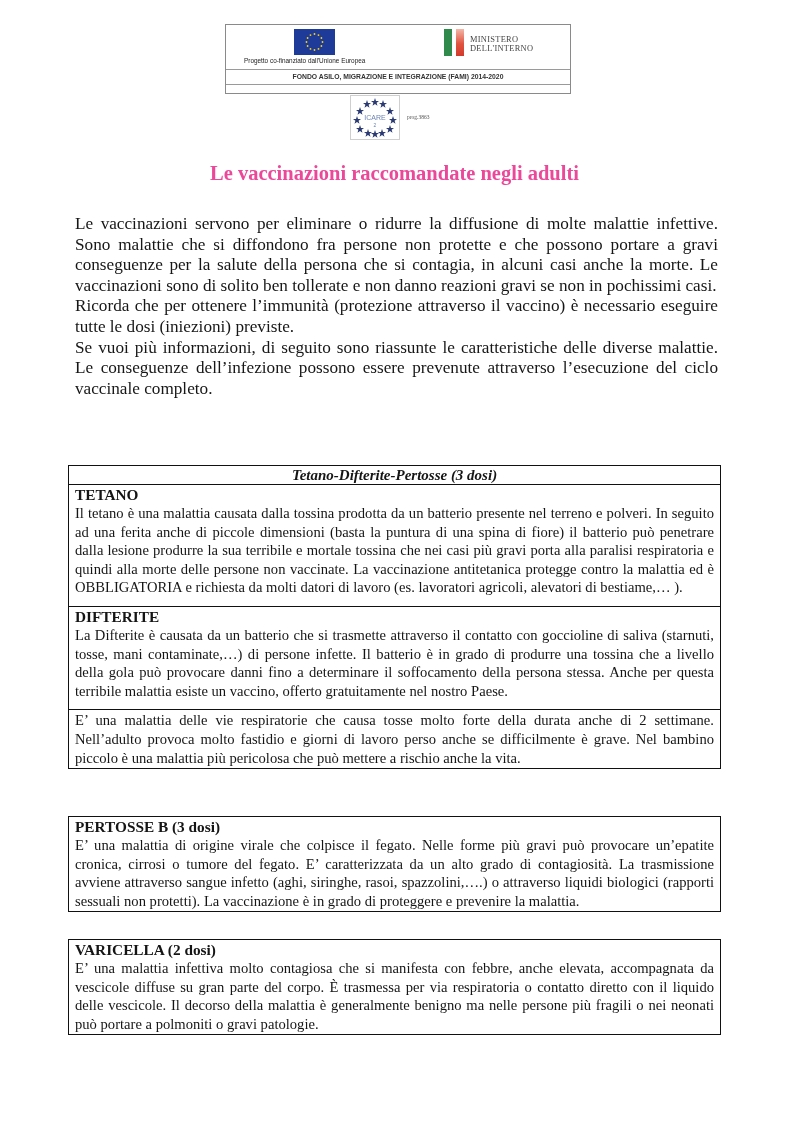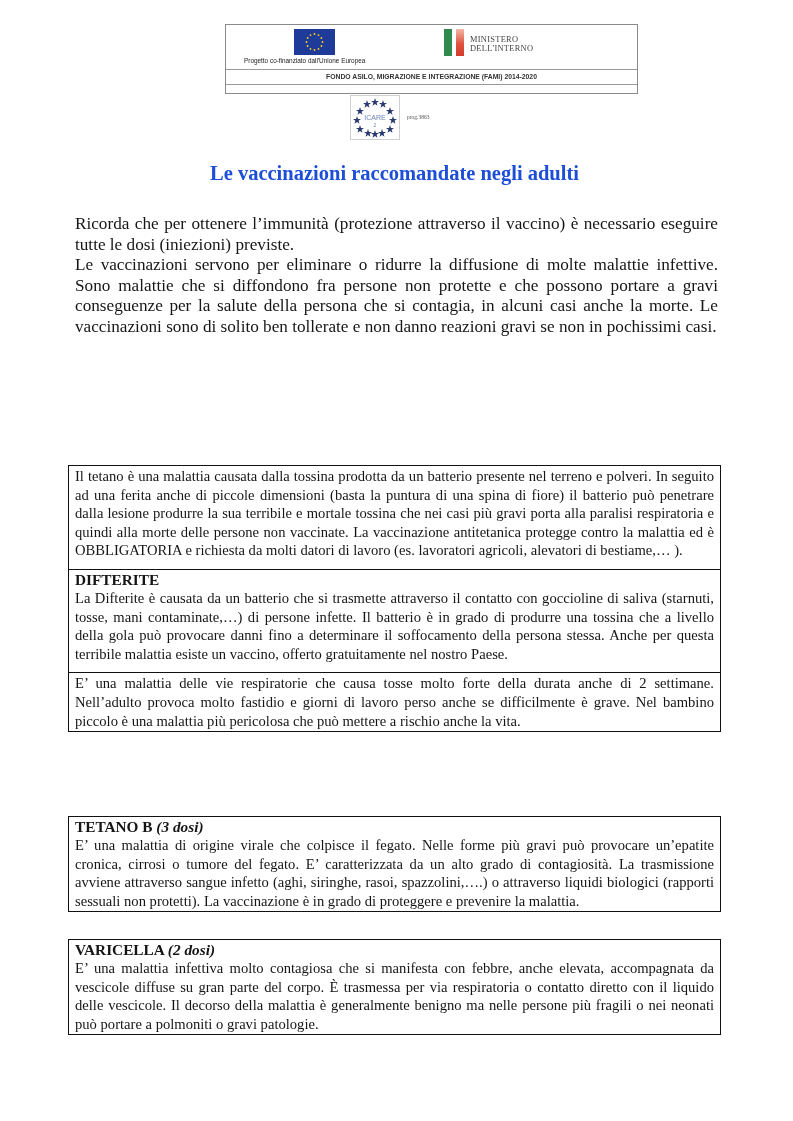--- a/index.html
+++ b/index.html
@@ -8,21 +8,21 @@
       position: relative;
       font-family: "Liberation Serif", "DejaVu Serif", serif;
       color: #111111;
       overflow: hidden;
     }
 
     
     .banner {
       position: absolute;
       left: 225px; top: 24px;
-      width: 413px; height: 70px;
+      width: 346px; height: 70px;
       border: 1px solid #8a8a8a;
       background: #ffffff;
     }
     .banner-top {
       position: relative;
       height: 45px;
       border-bottom: 1px solid #9a9a9a;
     }
     .eu-flag {
       position: absolute;
@@ -101,21 +101,21 @@
     }
 
     
     .title {
       position: absolute;
       left: 0; right: 4px; top: 160px;
       text-align: center;
       font-weight: bold;
       font-size: 20.5px;
       line-height: 26px;
-      color: #1d4ed8;
+      color: #ec4899;
     }
 
     
     .intro {
       position: absolute;
       left: 75px; top: 214px;
       width: 643px;
       font-size: 17.2px;
       line-height: 20.6px;
       text-align: justify;
@@ -145,21 +145,21 @@
       padding: 1px 6px 1px 6px;
       text-align: justify;
     }
     .sec + .sec { border-top: 1.3px solid #111; margin-top: 8px; }
     .sec-title {
       font-weight: bold;
       font-size: 15.3px;
       line-height: 18px;
       display: block;
     }
-    .sec-title .doses { font-style: italic; }
+    .sec-title .doses { }
     .sec-body { display: block; }
 
     #box-tdp { top: 465px; }
     #box-epatite { top: 816px; }
     #box-varicella { top: 939px; }
   </style>
 </head>
 <body>
 
 <div class="banner">
@@ -215,40 +215,43 @@
     </g>
   </svg>
   <div class="icare-label">ICARE</div>
   <div class="icare-num">2</div>
 </div>
 <div class="prog">prog.3863</div>
 
 <h1 class="title">Le vaccinazioni raccomandate negli adulti</h1>
 
 <div class="intro">
+  <p>Le vaccinazioni servono per eliminare o ridurre la diffusione di molte malattie infettive. Sono malattie che si diffondono fra persone non protette e che possono portare a gravi conseguenze per la salute della persona che si contagia, in alcuni casi anche la morte. Le vaccinazioni sono di solito ben tollerate e non danno reazioni gravi se non in pochissimi casi.</p>
   <p>Ricorda che per ottenere l’immunità (protezione attraverso il vaccino) è necessario eseguire tutte le dosi (iniezioni) previste.</p>
-  <p>Le vaccinazioni servono per eliminare o ridurre la diffusione di molte malattie infettive. Sono malattie che si diffondono fra persone non protette e che possono portare a gravi conseguenze per la salute della persona che si contagia, in alcuni casi anche la morte. Le vaccinazioni sono di solito ben tollerate e non danno reazioni gravi se non in pochissimi casi.</p>
+  <p>Se vuoi più informazioni, di seguito sono riassunte le caratteristiche delle diverse malattie. Le conseguenze dell’infezione possono essere prevenute attraverso l’esecuzione del ciclo vaccinale completo.</p>
 </div>
 
 <div class="box" id="box-tdp">
-  <div class="sec">
+  <div class="box-head">Tetano-Difterite-Pertosse (3 dosi)</div>
+  <div class="sec">
+    <span class="sec-title">TETANO</span>
     <span class="sec-body">Il tetano è una malattia causata dalla tossina prodotta da un batterio presente nel terreno e polveri. In seguito ad una ferita anche di piccole dimensioni (basta la puntura di una spina di fiore) il batterio può penetrare dalla lesione produrre la sua terribile e mortale tossina che nei casi più gravi porta alla paralisi respiratoria e quindi alla morte delle persone non vaccinate. La vaccinazione antitetanica protegge contro la malattia ed è OBBLIGATORIA e richiesta da molti datori di lavoro (es. lavoratori agricoli, alevatori di bestiame,… ).</span>
   </div>
   <div class="sec">
     <span class="sec-title">DIFTERITE</span>
     <span class="sec-body">La Difterite è causata da un batterio che si trasmette attraverso il contatto con goccioline di saliva (starnuti, tosse, mani contaminate,…) di persone infette. Il batterio è in grado di produrre una tossina che a livello della gola può provocare danni fino a determinare il soffocamento della persona stessa. Anche per questa terribile malattia esiste un vaccino, offerto gratuitamente nel nostro Paese.</span>
   </div>
   <div class="sec">
     <span class="sec-body">E’ una malattia delle vie respiratorie che causa tosse molto forte della durata anche di 2 settimane. Nell’adulto provoca molto fastidio e giorni di lavoro perso anche se difficilmente è grave. Nel bambino piccolo è una malattia più pericolosa che può mettere a rischio anche la vita.</span>
   </div>
 </div>
 
 <div class="box" id="box-epatite">
   <div class="sec">
-    <span class="sec-title"><span>TETANO B</span> <span class="doses">(3 dosi)</span></span>
+    <span class="sec-title"><span>PERTOSSE B</span> <span class="doses">(3 dosi)</span></span>
     <span class="sec-body">E’ una malattia di origine virale che colpisce il fegato. Nelle forme più gravi può provocare un’epatite cronica, cirrosi o tumore del fegato. E’ caratterizzata da un alto grado di contagiosità. La trasmissione avviene attraverso sangue infetto (aghi, siringhe, rasoi, spazzolini,….) o attraverso liquidi biologici (rapporti sessuali non protetti). La vaccinazione è in grado di proteggere e prevenire la malattia.</span>
   </div>
 </div>
 
 <div class="box" id="box-varicella">
   <div class="sec">
     <span class="sec-title"><span>VARICELLA</span> <span class="doses">(2 dosi)</span></span>
     <span class="sec-body">E’ una malattia infettiva molto contagiosa che si manifesta con febbre, anche elevata, accompagnata da vescicole diffuse su gran parte del corpo. È trasmessa per via respiratoria o contatto diretto con il liquido delle vescicole. Il decorso della malattia è generalmente benigno ma nelle persone più fragili o nei neonati può portare a polmoniti o gravi patologie.</span>
   </div>
 </div>

